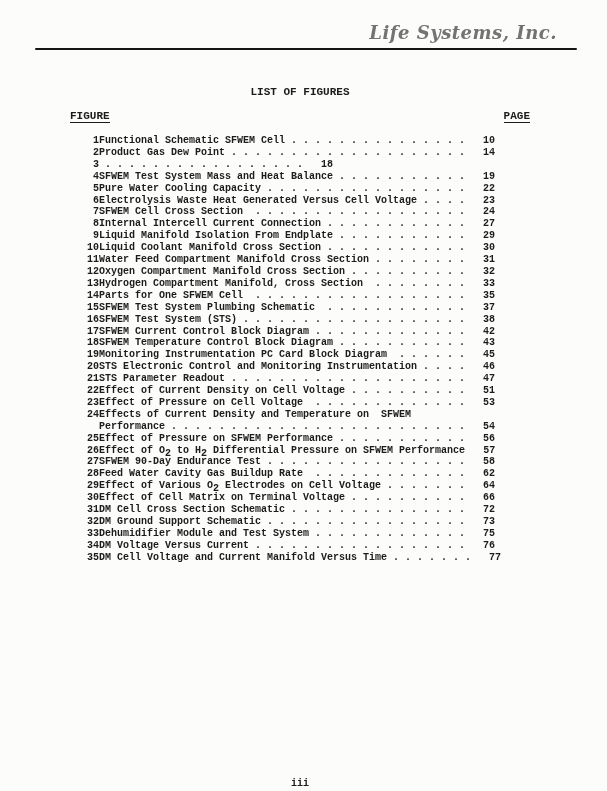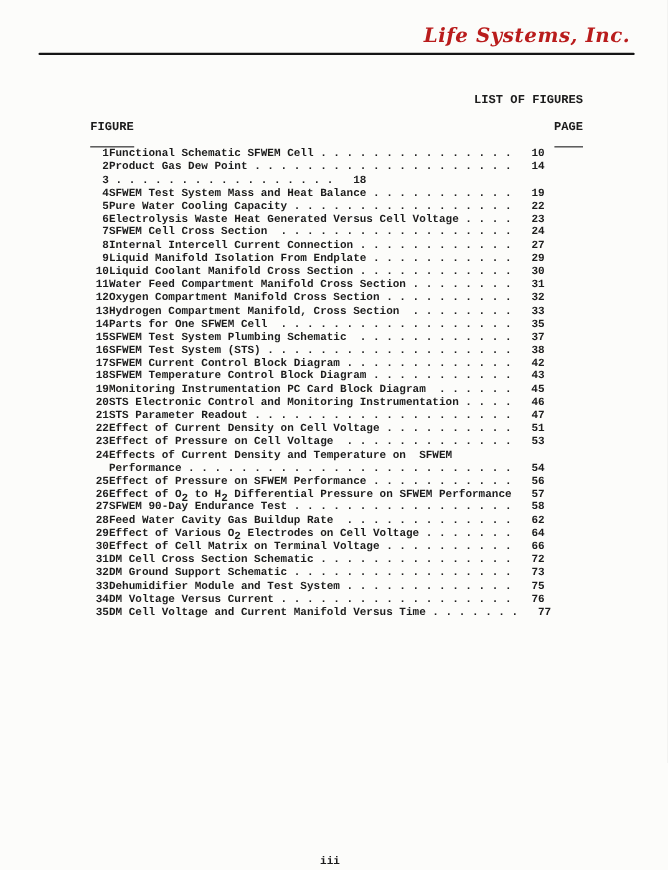--- a/index.html
+++ b/index.html
@@ -7,52 +7,51 @@
     position:relative;
     width:607px; height:791px;
     margin:0 auto;
     background:#fcfcfa;
     color:#1c1c1c;
     font-family:"Liberation Mono","DejaVu Sans Mono",monospace;
     overflow:hidden;
   }
   .logo {
     position:absolute;
-    top:22px; right:34px;
+    top:22px; right:50px;
     font-family:"DejaVu Serif","Liberation Serif",serif;
     font-style:italic; font-weight:bold;
-    font-size:18px; color:#b91c1c;
+    font-size:18px; color:#737373;
     letter-spacing:0.5px;
     white-space:pre;
   }
   .rule {
     position:absolute;
     top:48px; left:35px;
     width:542px; height:2px;
     background:#151515;
     border-radius:1px;
   }
   .doc-title {
     position:absolute;
     top:86px; left:70px; width:460px;
-    text-align:right;
+    text-align:center;
     font-size:11px; font-weight:bold;
     white-space:pre;
   }
   .col-headers {
     position:absolute;
     top:110px; left:70px; width:460px;
     display:flex; justify-content:space-between;
     font-size:11px; font-weight:bold;
   }
   .col-headers span {
     border-bottom:1.5px solid #1c1c1c;
-    padding-bottom:11px;
-    white-space:pre;
-    margin-left:12px;
+    padding-bottom:0;
+    white-space:pre;
   }
   .figure-list {
     position:absolute;
     top:135px; left:70px; width:470px;
     font-size:10px; font-weight:bold;
     line-height:11.9px;
   }
   .row { display:flex; }
   .num {
     flex:none; width:29px;

